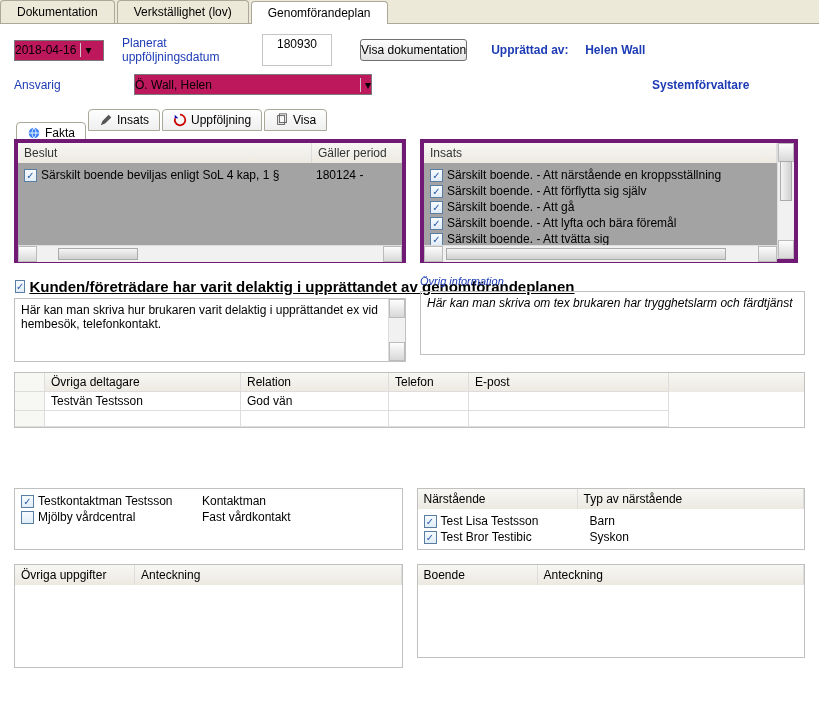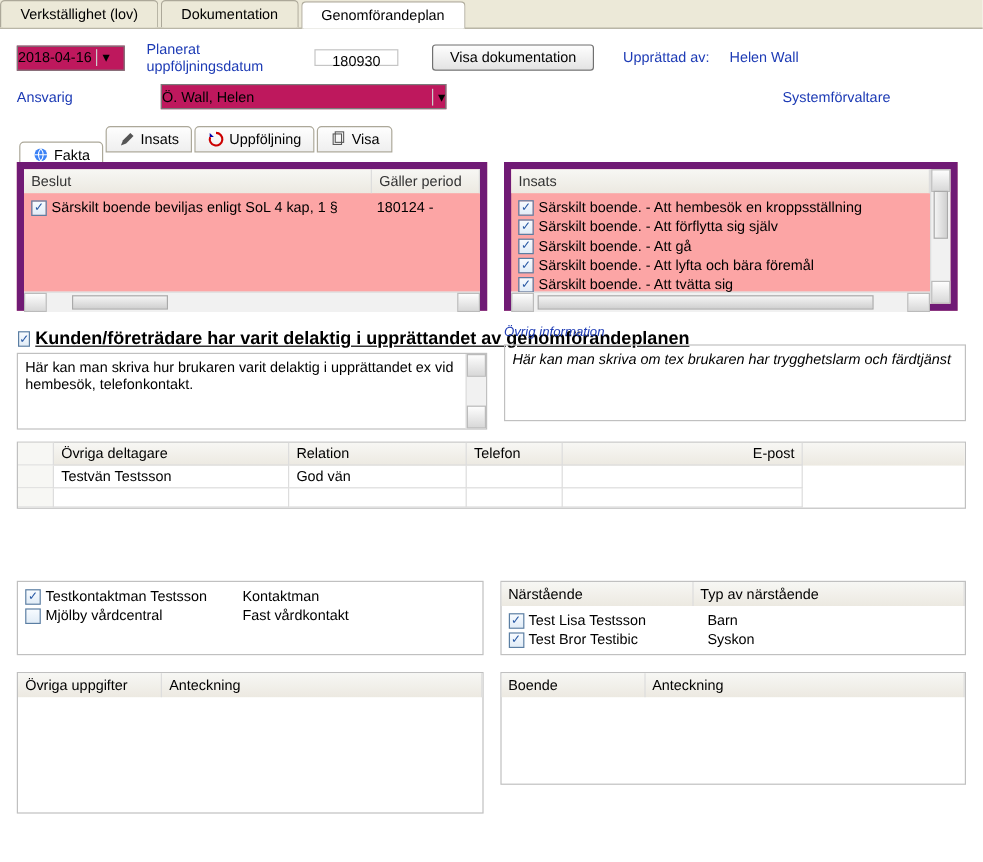--- a/index.html
+++ b/index.html
@@ -8,31 +8,31 @@
   .top-tab { padding: 4px 16px; border: 1px solid #aca899; border-bottom: none; background: #ece9d8; color: #000; border-top-left-radius: 4px; border-top-right-radius: 4px; margin-right: 2px; cursor: pointer; }
   .top-tab.active { background: #fff; position: relative; top: 1px; }
   .header-area { padding: 10px 14px 4px 14px; }
   .header-row { display: flex; align-items: center; margin-bottom: 8px; }
   .hlabel { color: #1d3bb5; width: 120px; }
   .hlabel2 { color: #1d3bb5; margin-left: 18px; width: 140px; }
   .dropdown { display: inline-flex; align-items: center; border: 1px solid #7a7a7a; background: #be185d; height: 21px; padding: 0 0; }
   .dropdown .dd-arrow { margin-left: 4px; cursor: pointer; border-left: 1px solid #ccc; padding-left: 4px; }
   .date-dd { width: 90px; }
   .resp-dd { width: 238px; justify-content: space-between; }
-  .plain-input { border: 1px solid #c5c5c5; background: #fff; width: 70px; height: 14px; padding: 2px 4px; text-align: center; }
-  .btn { background: linear-gradient(#fefefe,#e3e3e3); border: 1px solid #707070; padding: 3px 14px; border-radius: 3px; cursor: pointer; }
+  .plain-input { border: 1px solid #c5c5c5; background: #fff; width: 70px; height: 32px; padding: 2px 4px; text-align: center; }
+  .btn { background: linear-gradient(#fefefe,#e3e3e3); border: 1px solid #707070; padding: 3px 0; border-radius: 3px; cursor: pointer; }
   .mbtn { margin-left: 28px; }
-  .rside-col { margin-left: 24px; }
+  .rside-col { margin-left: 24px; font-weight: bold; }
   .link { color: #1d3bb5; }
   .sub-tabs { display: flex; margin: 2px 0 0 16px; }
   .sub-tab { display: flex; align-items: center; gap: 4px; padding: 3px 10px; border: 1px solid #aca899; background: linear-gradient(#fefefe,#efefef); border-top-left-radius: 4px; border-top-right-radius: 4px; margin-right: 2px; font-size: 11px; cursor: pointer; }
   .sub-tab.active { background: #fff; position: relative; top: 13px; }
   .content { padding: 8px 14px; }
   .two-col { display: flex; gap: 14px; }
-  .panel { border: 6px solid #701a75; background: #fca5a5; position: relative; }
+  .panel { border: 4px solid #701a75; background: #a3a3a3; position: relative; }
   .panel .hdr { display: flex; background: linear-gradient(#f7f7f4,#ece9e1); font-size: 11px; color: #333; }
   .panel .hdr > span { padding: 3px 6px; border-right: 1px solid #ddd; }
   .panel-body { padding: 4px 6px; overflow: auto; font-size: 11px; }
   .chk-row { display: flex; align-items: center; gap: 4px; padding: 1px 0; white-space: nowrap; }
   .cbox { width: 13px; height: 13px; border: 1px solid #5a7ea3; background: linear-gradient(#f7fbff,#e1ecf7); display: inline-flex; align-items: center; justify-content: center; font-size: 10px; color: #2a5aa5; cursor: pointer; }
   .cbox.unchecked { color: transparent; }
   .scrollbar-stub { text-align: left; border-top: 1px solid #ddd; background: #f1f1f1; height: 17px; position: relative; }
   .scrollbar-stub::before, .scrollbar-stub::after { content:""; position:absolute; top:0; bottom:0; width:17px; background: linear-gradient(#fdfdfd,#d8d8d8); border:1px solid #bbb; }
   .scrollbar-stub::before { left:0; }
   .scrollbar-stub::after { right:0; }
@@ -45,35 +45,35 @@
   .group-label { color:#1d3bb5; font-size:11px; margin-bottom:2px; }
   .kund-panel { display:flex; flex-direction:column; }
   .kund-title { font-weight:bold; text-decoration:underline; font-size:15px; }
   .textarea-stub { border:1px solid #c0c0c0; padding:4px 6px; font-size:11px; height: 64px; position:relative; }
   .ov-info-box { border:1px solid #c0c0c0; padding:4px 6px; font-size:11px; height:64px; margin-top:4px; }
   .grid-table { border:1px solid #c0c0c0; margin-top:10px; }
   .grid-head-row, .grid-data-row { display:flex; font-size:11px; }
   .grid-head-row > span, .grid-data-row > span { padding:2px 6px; border-right:1px solid #ddd; border-bottom:1px solid #ddd; }
   .grid-head-row { background:linear-gradient(#f7f7f4,#ece9e1); }
   .grid-data-row.blank span { min-height:16px; }
-  .c0 { width:30px; background:#f7f7f4; } .c1{ width:196px; } .c2{ width:148px; } .c3{ width:80px; } .c4{ width:200px;text-align:right; }
+  .c0 { width:30px; background:#f7f7f4; } .c1{ width:196px; } .c2{ width:148px; } .c3{ width:80px; } .c4{ width:200px; }
   .lower-two { display:flex; gap:14px; margin-top:60px; }
   .list-panel { border:1px solid #c0c0c0; flex:1; }
   .list-panel .hdr { display:flex; background:linear-gradient(#f7f7f4,#ece9e1); font-size:11px; }
   .list-panel .hdr span { padding:3px 6px; border-right:1px solid #ddd; }
   .list-body { padding:4px 6px; font-size:11px; }
   .bottom-two { display:flex; gap:14px; margin-top:14px; }
   .icon-svg { width:14px; height:14px; display:inline-block; }
 </style>
 </head>
 <body>
 
 <div class="top-tabs">
+  <div class="top-tab">Dokumentation</div>
   <div class="top-tab">Verkställighet (lov)</div>
-  <div class="top-tab">Dokumentation</div>
   <div class="top-tab active">Genomförandeplan</div>
 </div>
 
 <div class="header-area">
   <div class="header-row">
     <span class="dropdown date-dd">
       <span>2018-04-16</span>
       <span class="dd-arrow">▾</span>
     </span>
     <span class="hlabel2">Planerat uppföljningsdatum</span>
@@ -148,21 +148,21 @@
         </div>
     </div>
 
     <div class="panel" style="width:378px; height:124px; padding-right:17px;">
       <div class="hdr">
           <span style="flex:1">Insats</span>
         </div>
       <div class="panel-body" style="height:82px;">
         <div class="chk-row">
             <span class="cbox">✓</span>
-            <span>Särskilt boende. - Att hembesök en kroppsställning</span>
+            <span>Särskilt boende. - Att närstående en kroppsställning</span>
           </div>
         <div class="chk-row">
             <span class="cbox">✓</span>
             <span>Särskilt boende. - Att förflytta sig själv</span>
           </div>
         <div class="chk-row">
             <span class="cbox">✓</span>
             <span>Särskilt boende. - Att gå</span>
           </div>
         <div class="chk-row">
@@ -255,21 +255,21 @@
         <div class="chk-row">
           <span class="cbox">✓</span>
           <span style="width:145px">Test Bror Testibic</span>
           <span>Syskon</span>
         </div>
       </div>
     </div>
   </div>
 
   <div class="bottom-two">
-    <div class="list-panel" style="height:118px;">
+    <div class="list-panel" style="height:104px;">
       <div class="hdr">
         <span style="width:120px">Övriga uppgifter</span>
         <span style="flex:1">Anteckning</span>
       </div>
       <div class="list-body"></div>
     </div>
     <div class="list-panel" style="height:94px;">
       <div class="hdr">
         <span style="width:120px">Boende</span>
         <span style="flex:1">Anteckning</span>

